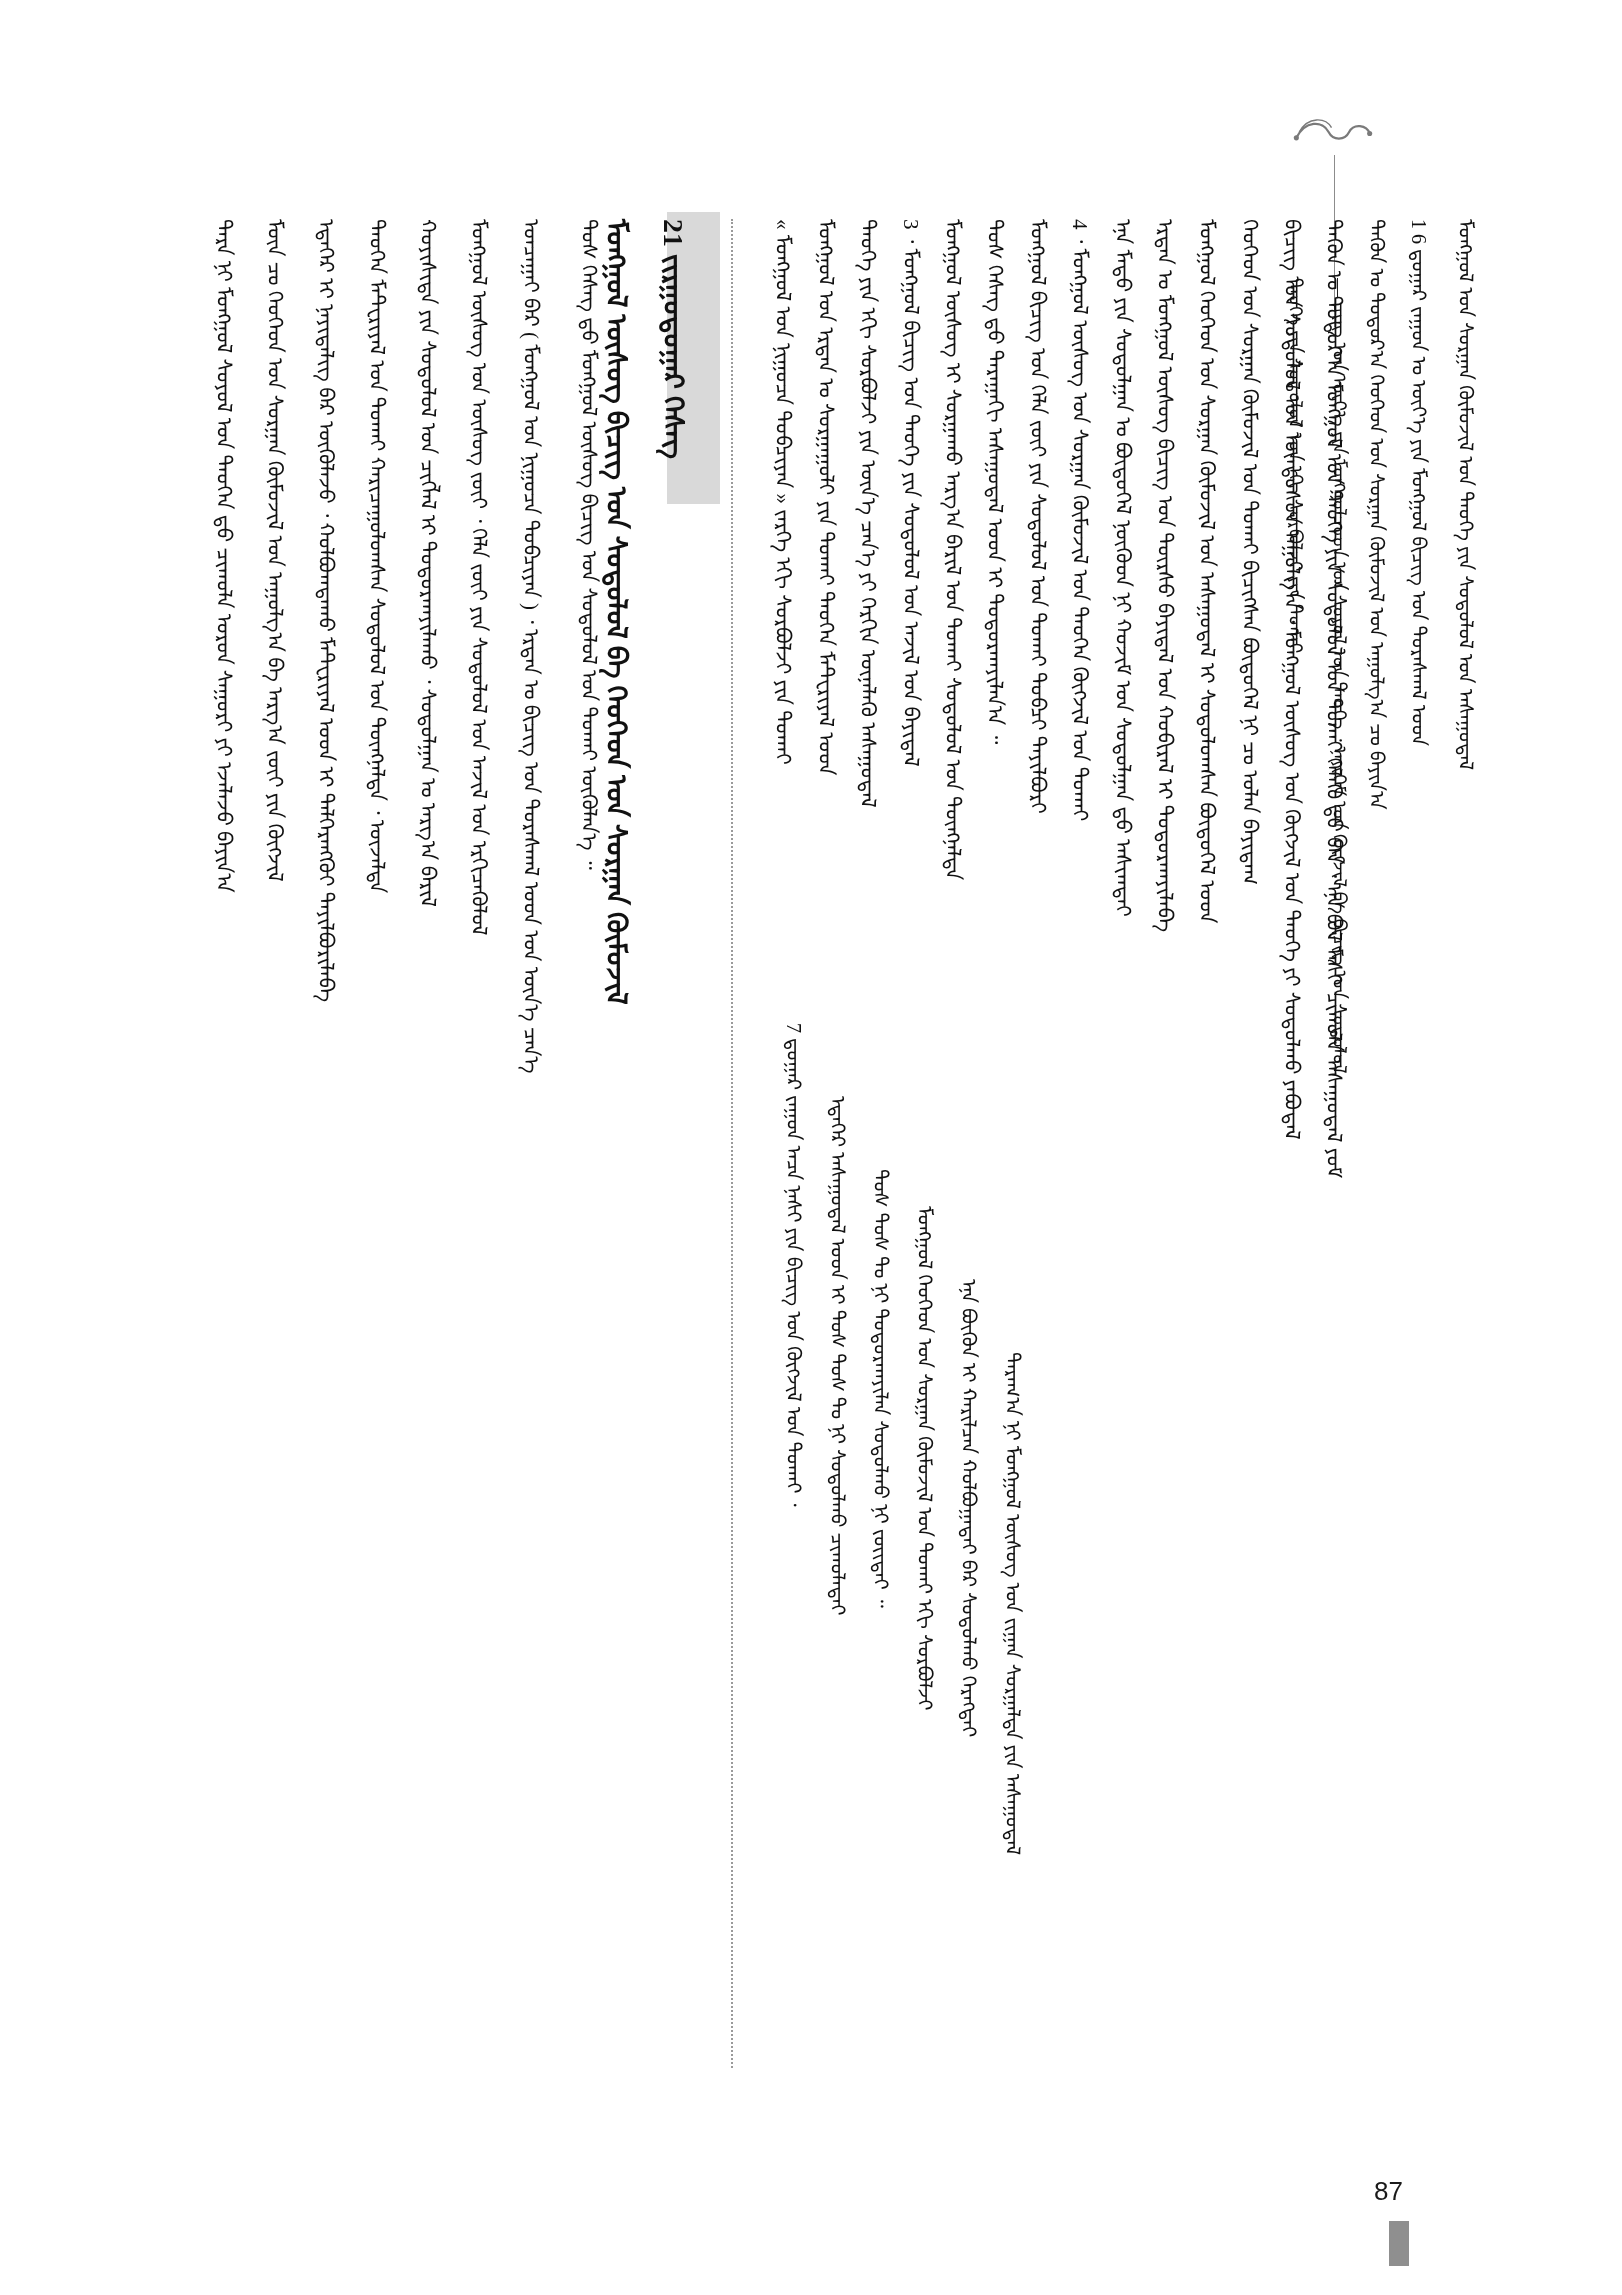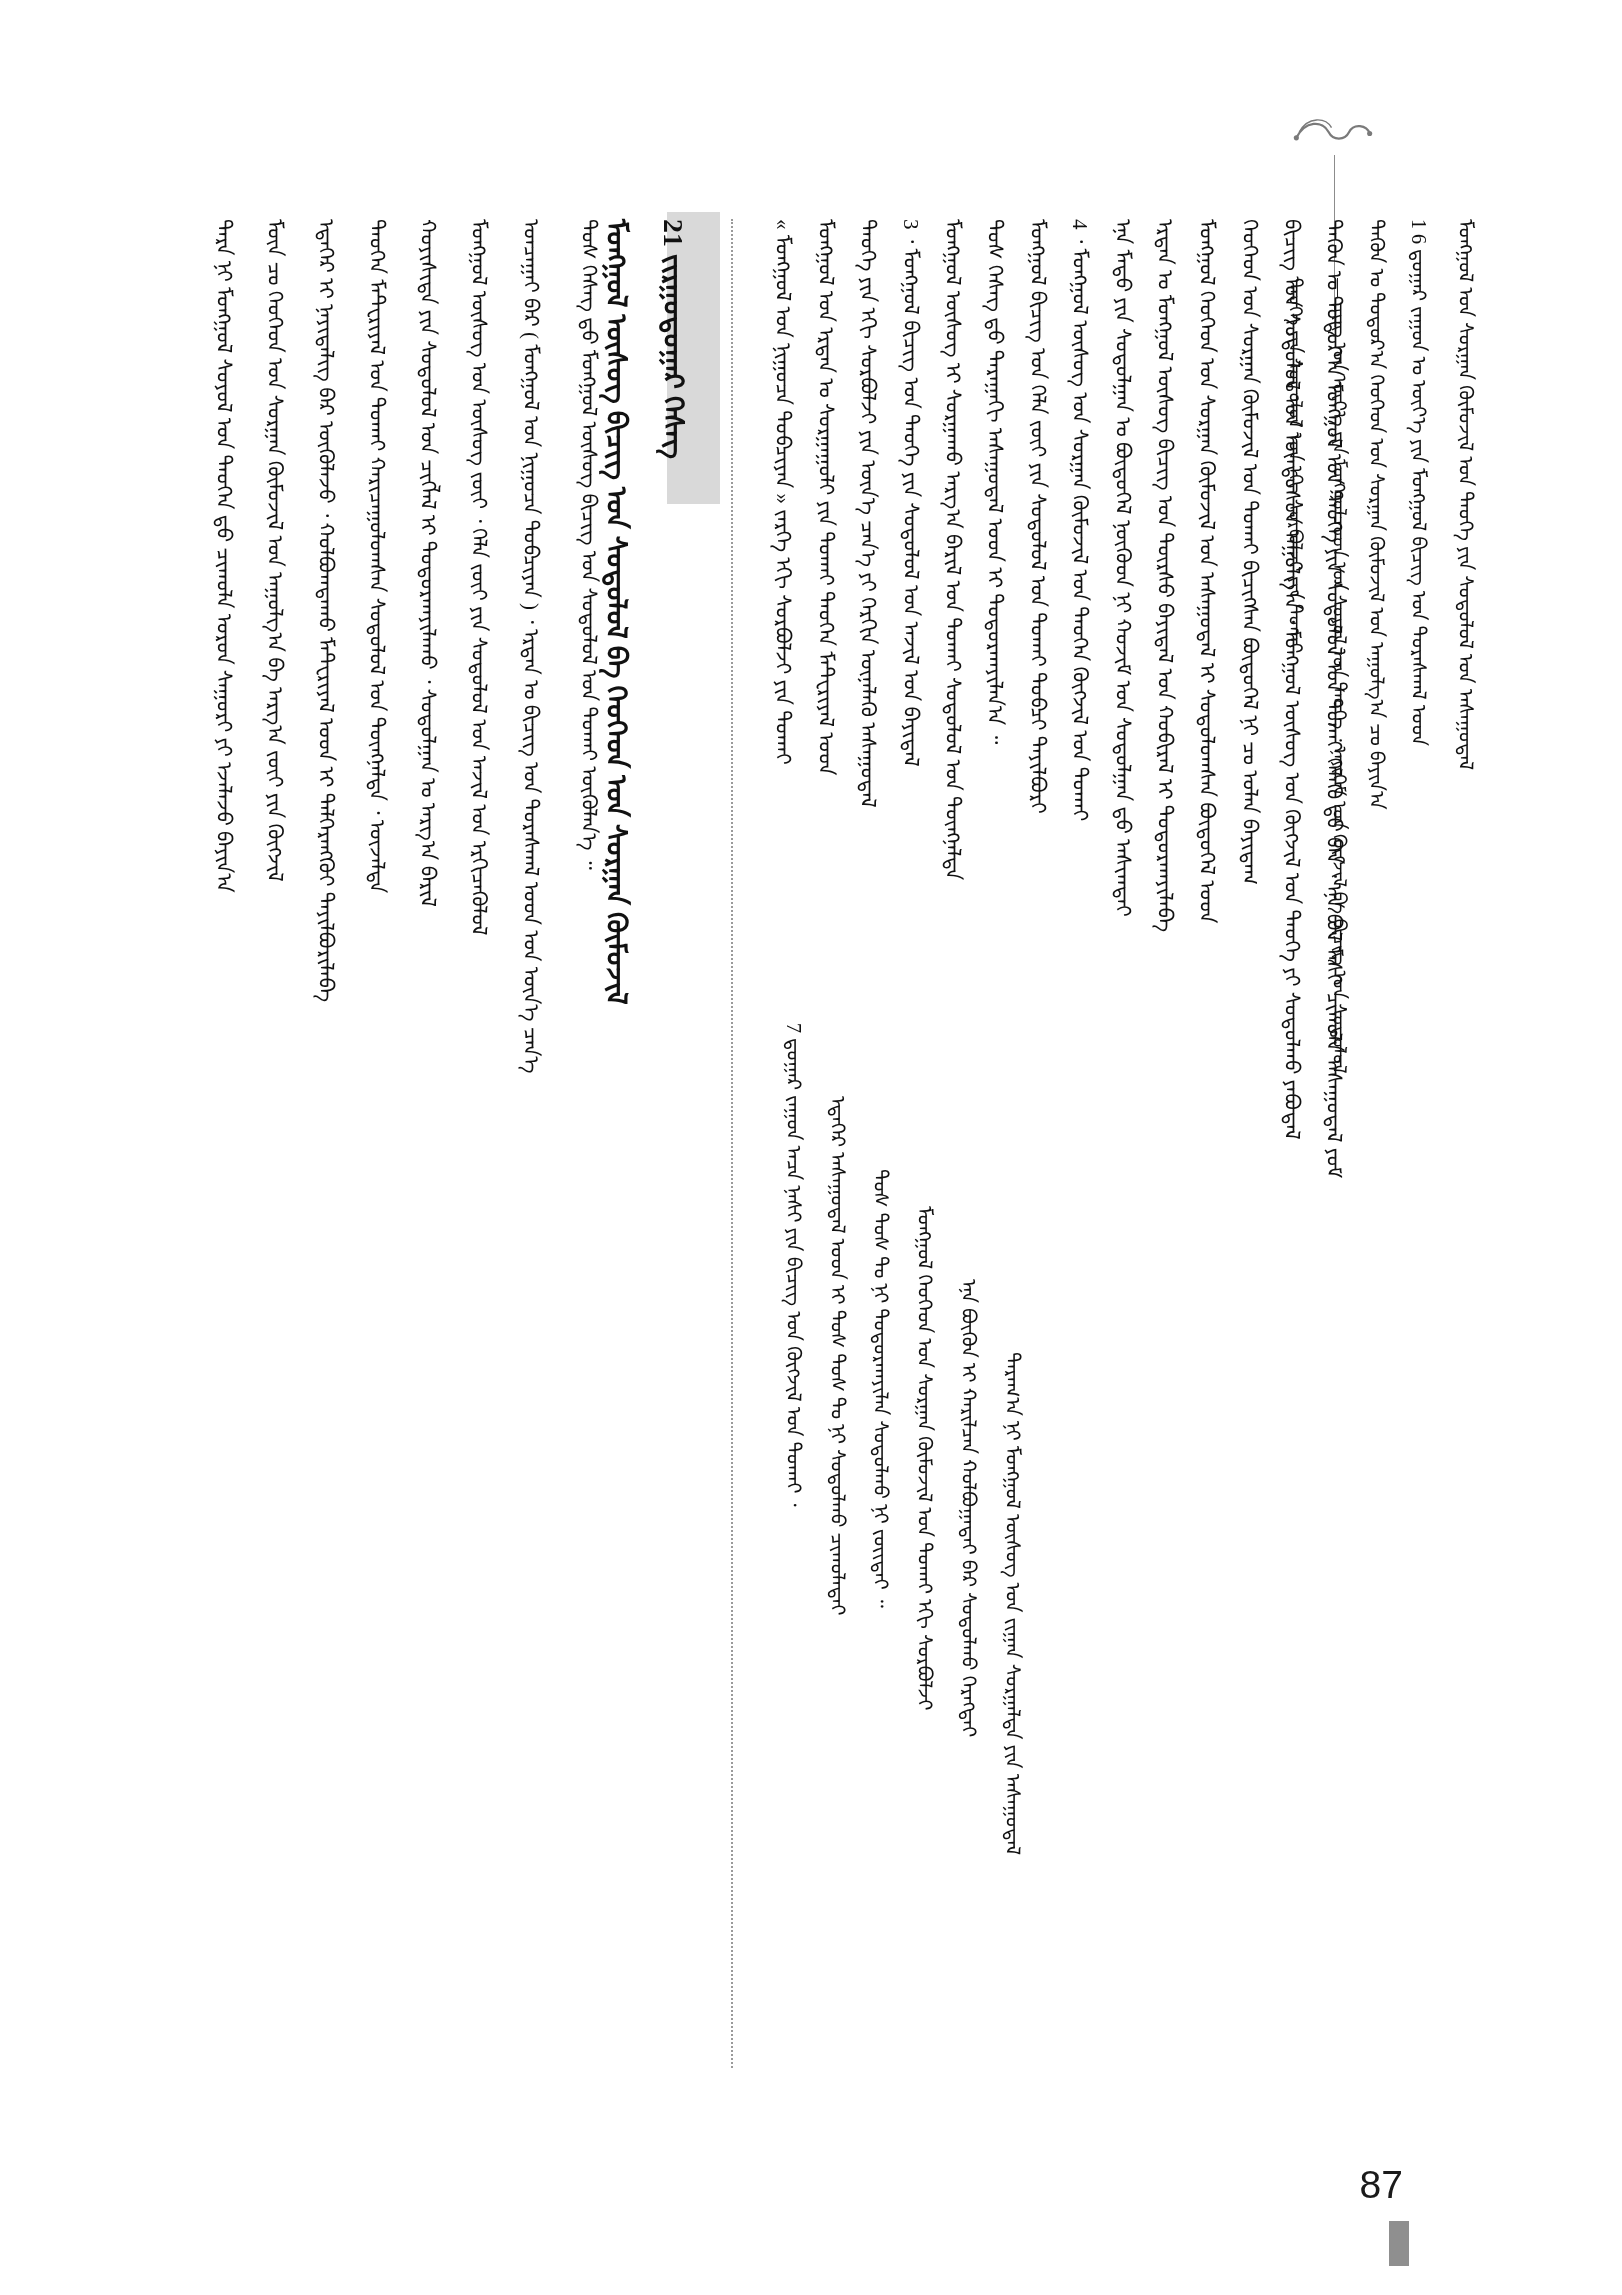--- a/index.html
+++ b/index.html
@@ -137,21 +137,21 @@
     color: #111111;
     letter-spacing: 0.2px;
   }
   .col.small .line { font-size: 20px; }
 
   
   .folio {
     position: absolute;
     bottom: 88px;
     right: 219px;
-    font-size: 39px;
+    font-size: 26px;
     color: #1a1a1a;
     font-family: "Liberation Sans", sans-serif;
   }
   .folio-bar {
     position: absolute;
     bottom: 29px;
     right: 213px;
     width: 20.5px;
     height: 45px;
     background: #8f8f8f;

